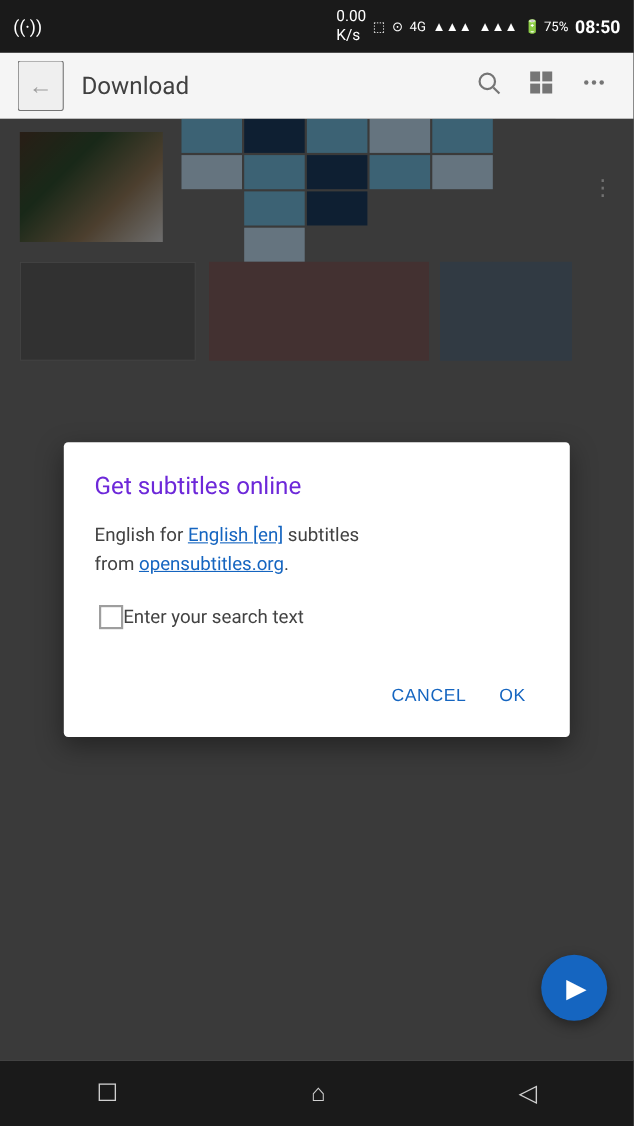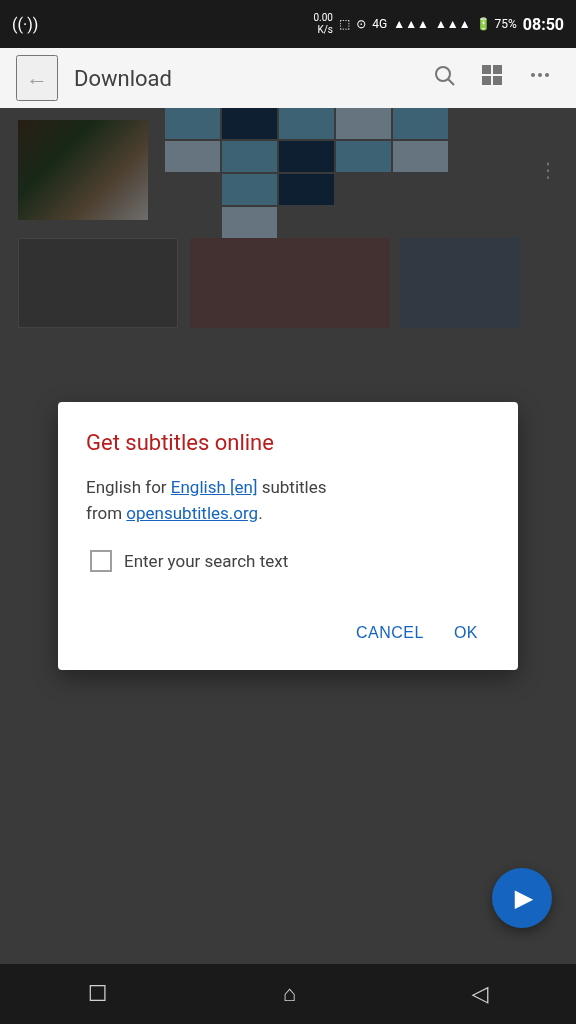--- a/index.html
+++ b/index.html
@@ -38,23 +38,23 @@
       align-items: center;
       gap: 6px;
       font-size: 12px;
     }
 
     .wifi-icon {
       font-size: 16px;
     }
 
     .speed-text {
-      font-size: 10px;
+      font-size: 14px;
       line-height: 1.2;
-      text-align: right;
+      text-align: left;
     }
 
     .time-text {
       font-size: 16px;
       font-weight: bold;
     }
 
     
     .toolbar {
       width: 100%;
@@ -194,42 +194,41 @@
       transform: translate(-50%, -50%);
       width: 460px;
       background: #fff;
       border-radius: 4px;
       padding: 28px 28px 20px 28px;
       box-shadow: 0 8px 24px rgba(0,0,0,0.4);
     }
 
     .dialog-title {
       font-size: 22px;
-      color: #b91c1c;
+      color: #6d28d9;
       margin-bottom: 20px;
       font-weight: normal;
     }
 
     .dialog-body {
       font-size: 17px;
       color: #424242;
       line-height: 1.5;
       margin-bottom: 24px;
     }
 
     .dialog-link {
       color: #1565c0;
       text-decoration: underline;
       cursor: pointer;
     }
 
     .dialog-checkbox-row {
       display: flex;
       align-items: center;
-      gap: 12px;
       margin-bottom: 44px;
       padding-left: 4px;
     }
 
     .dialog-checkbox {
       width: 22px;
       height: 22px;
       border: 2px solid #9e9e9e;
       background: #fff;
       flex-shrink: 0;

